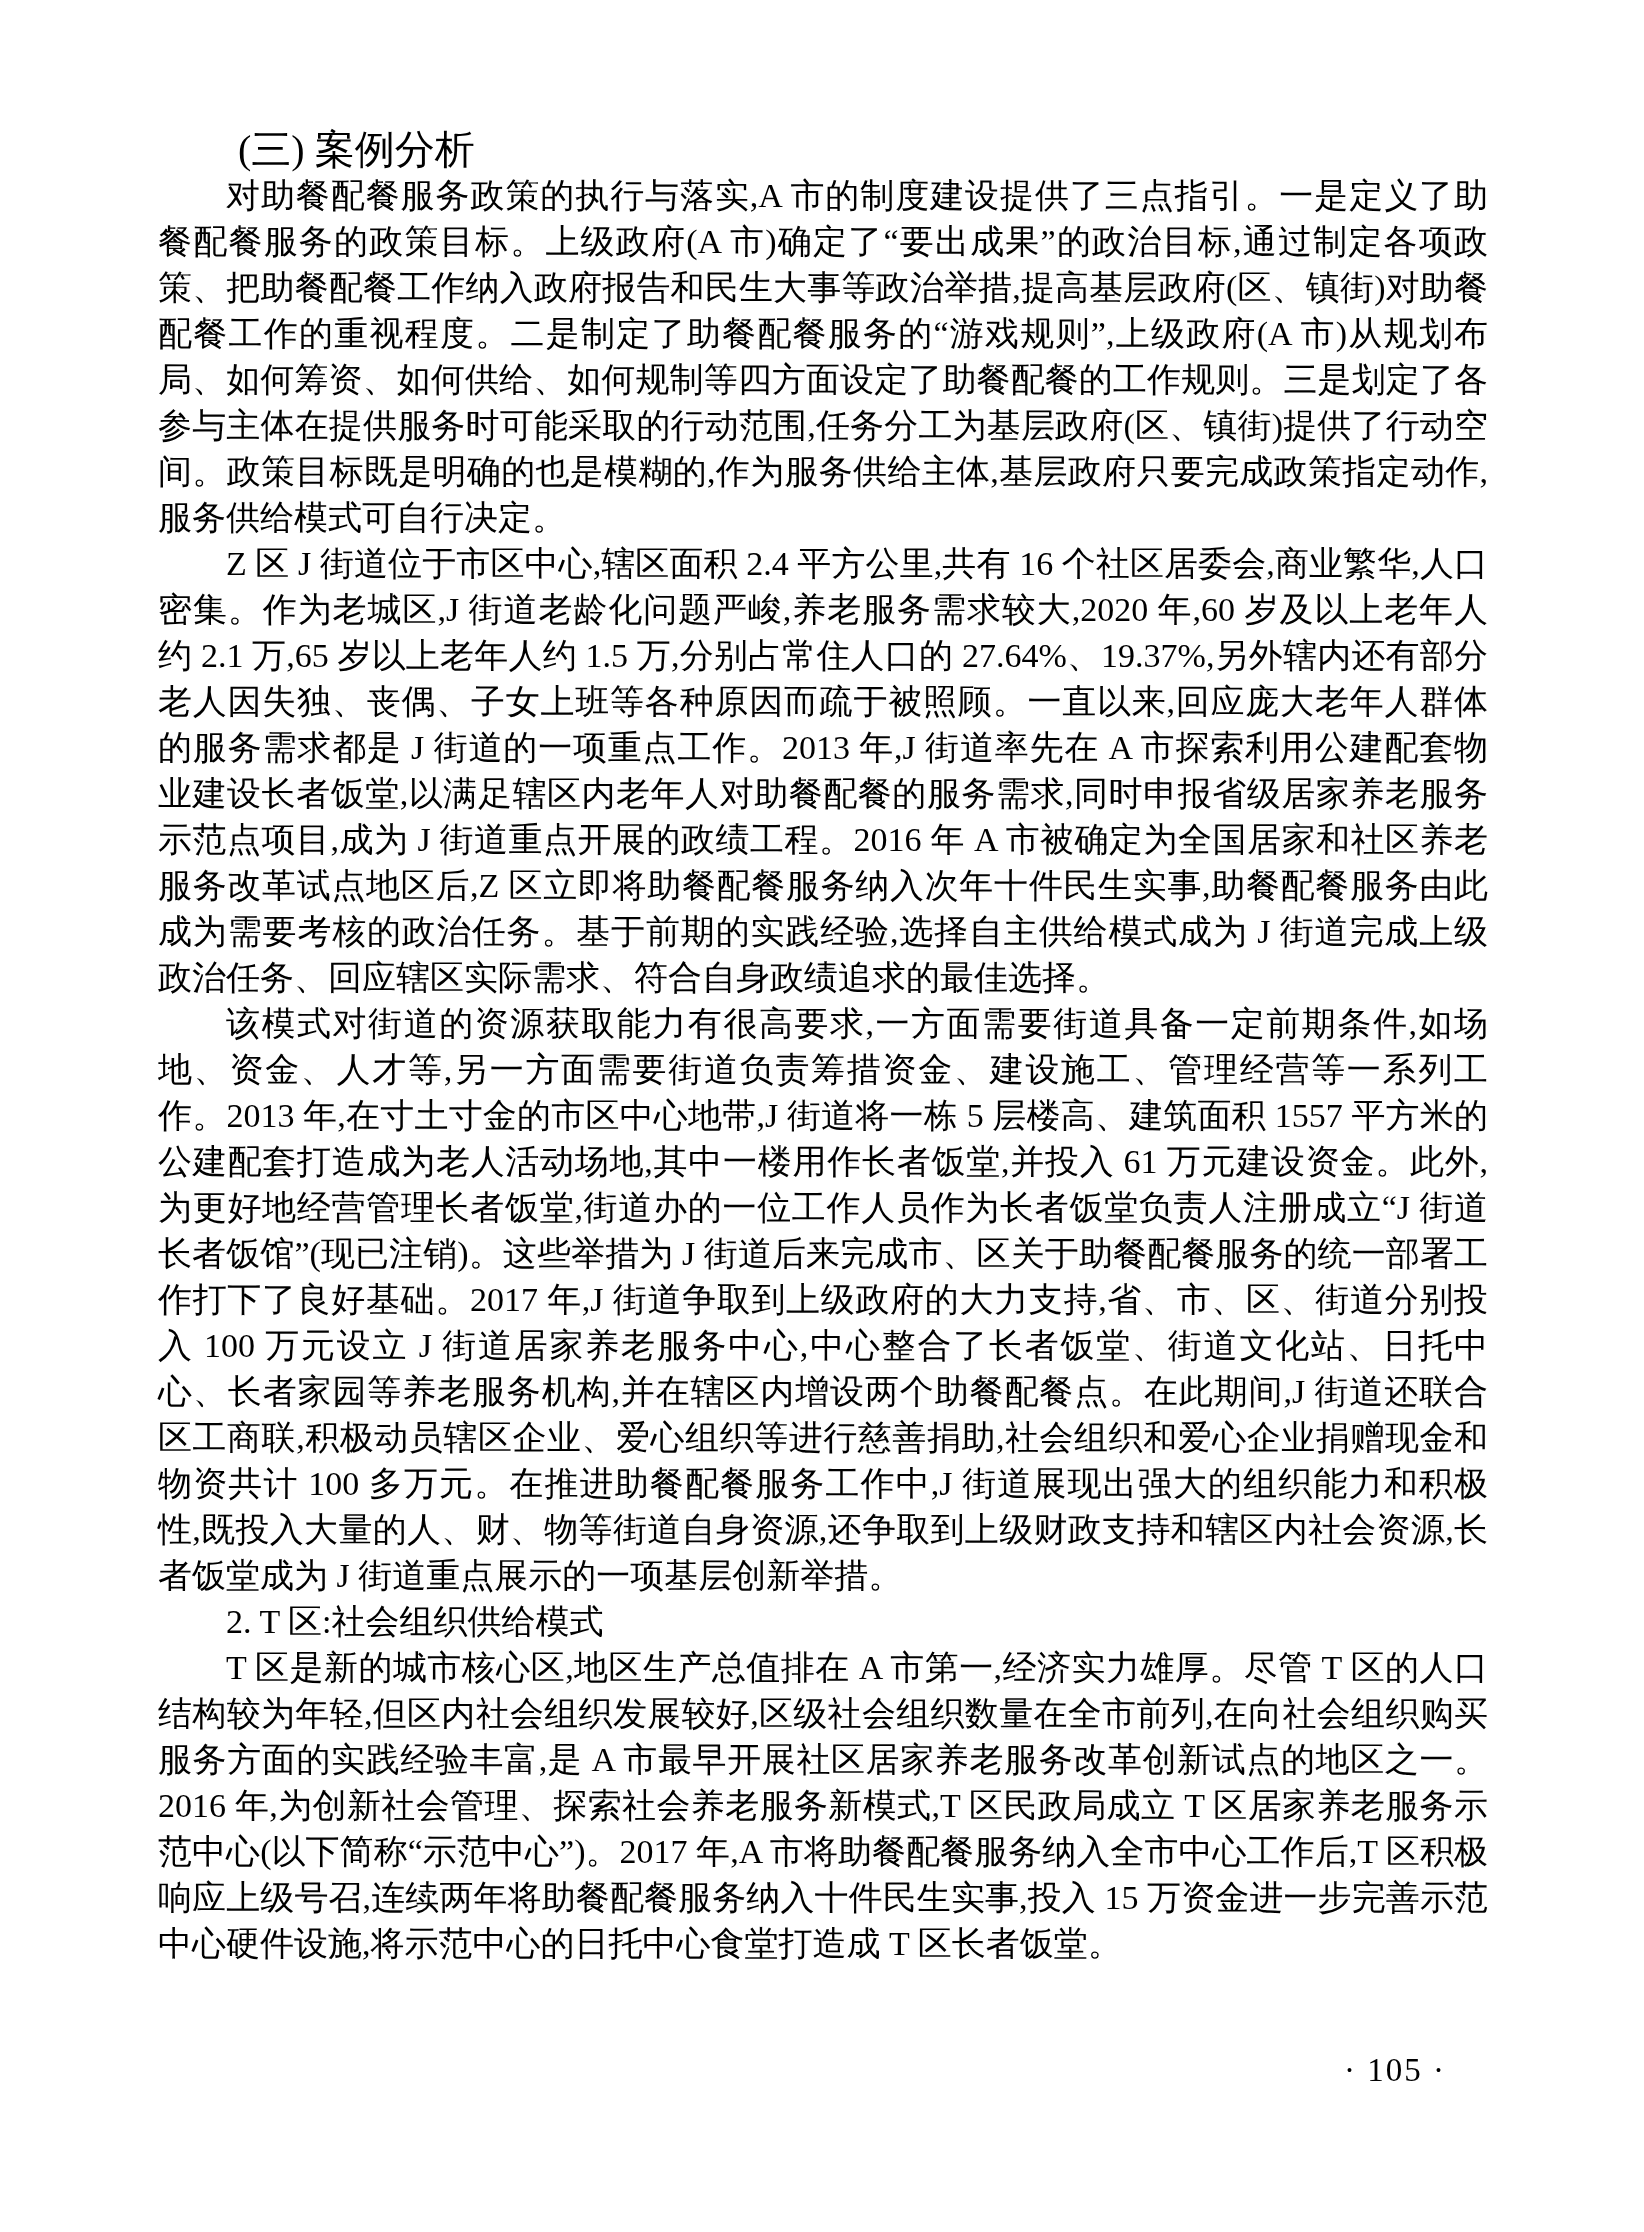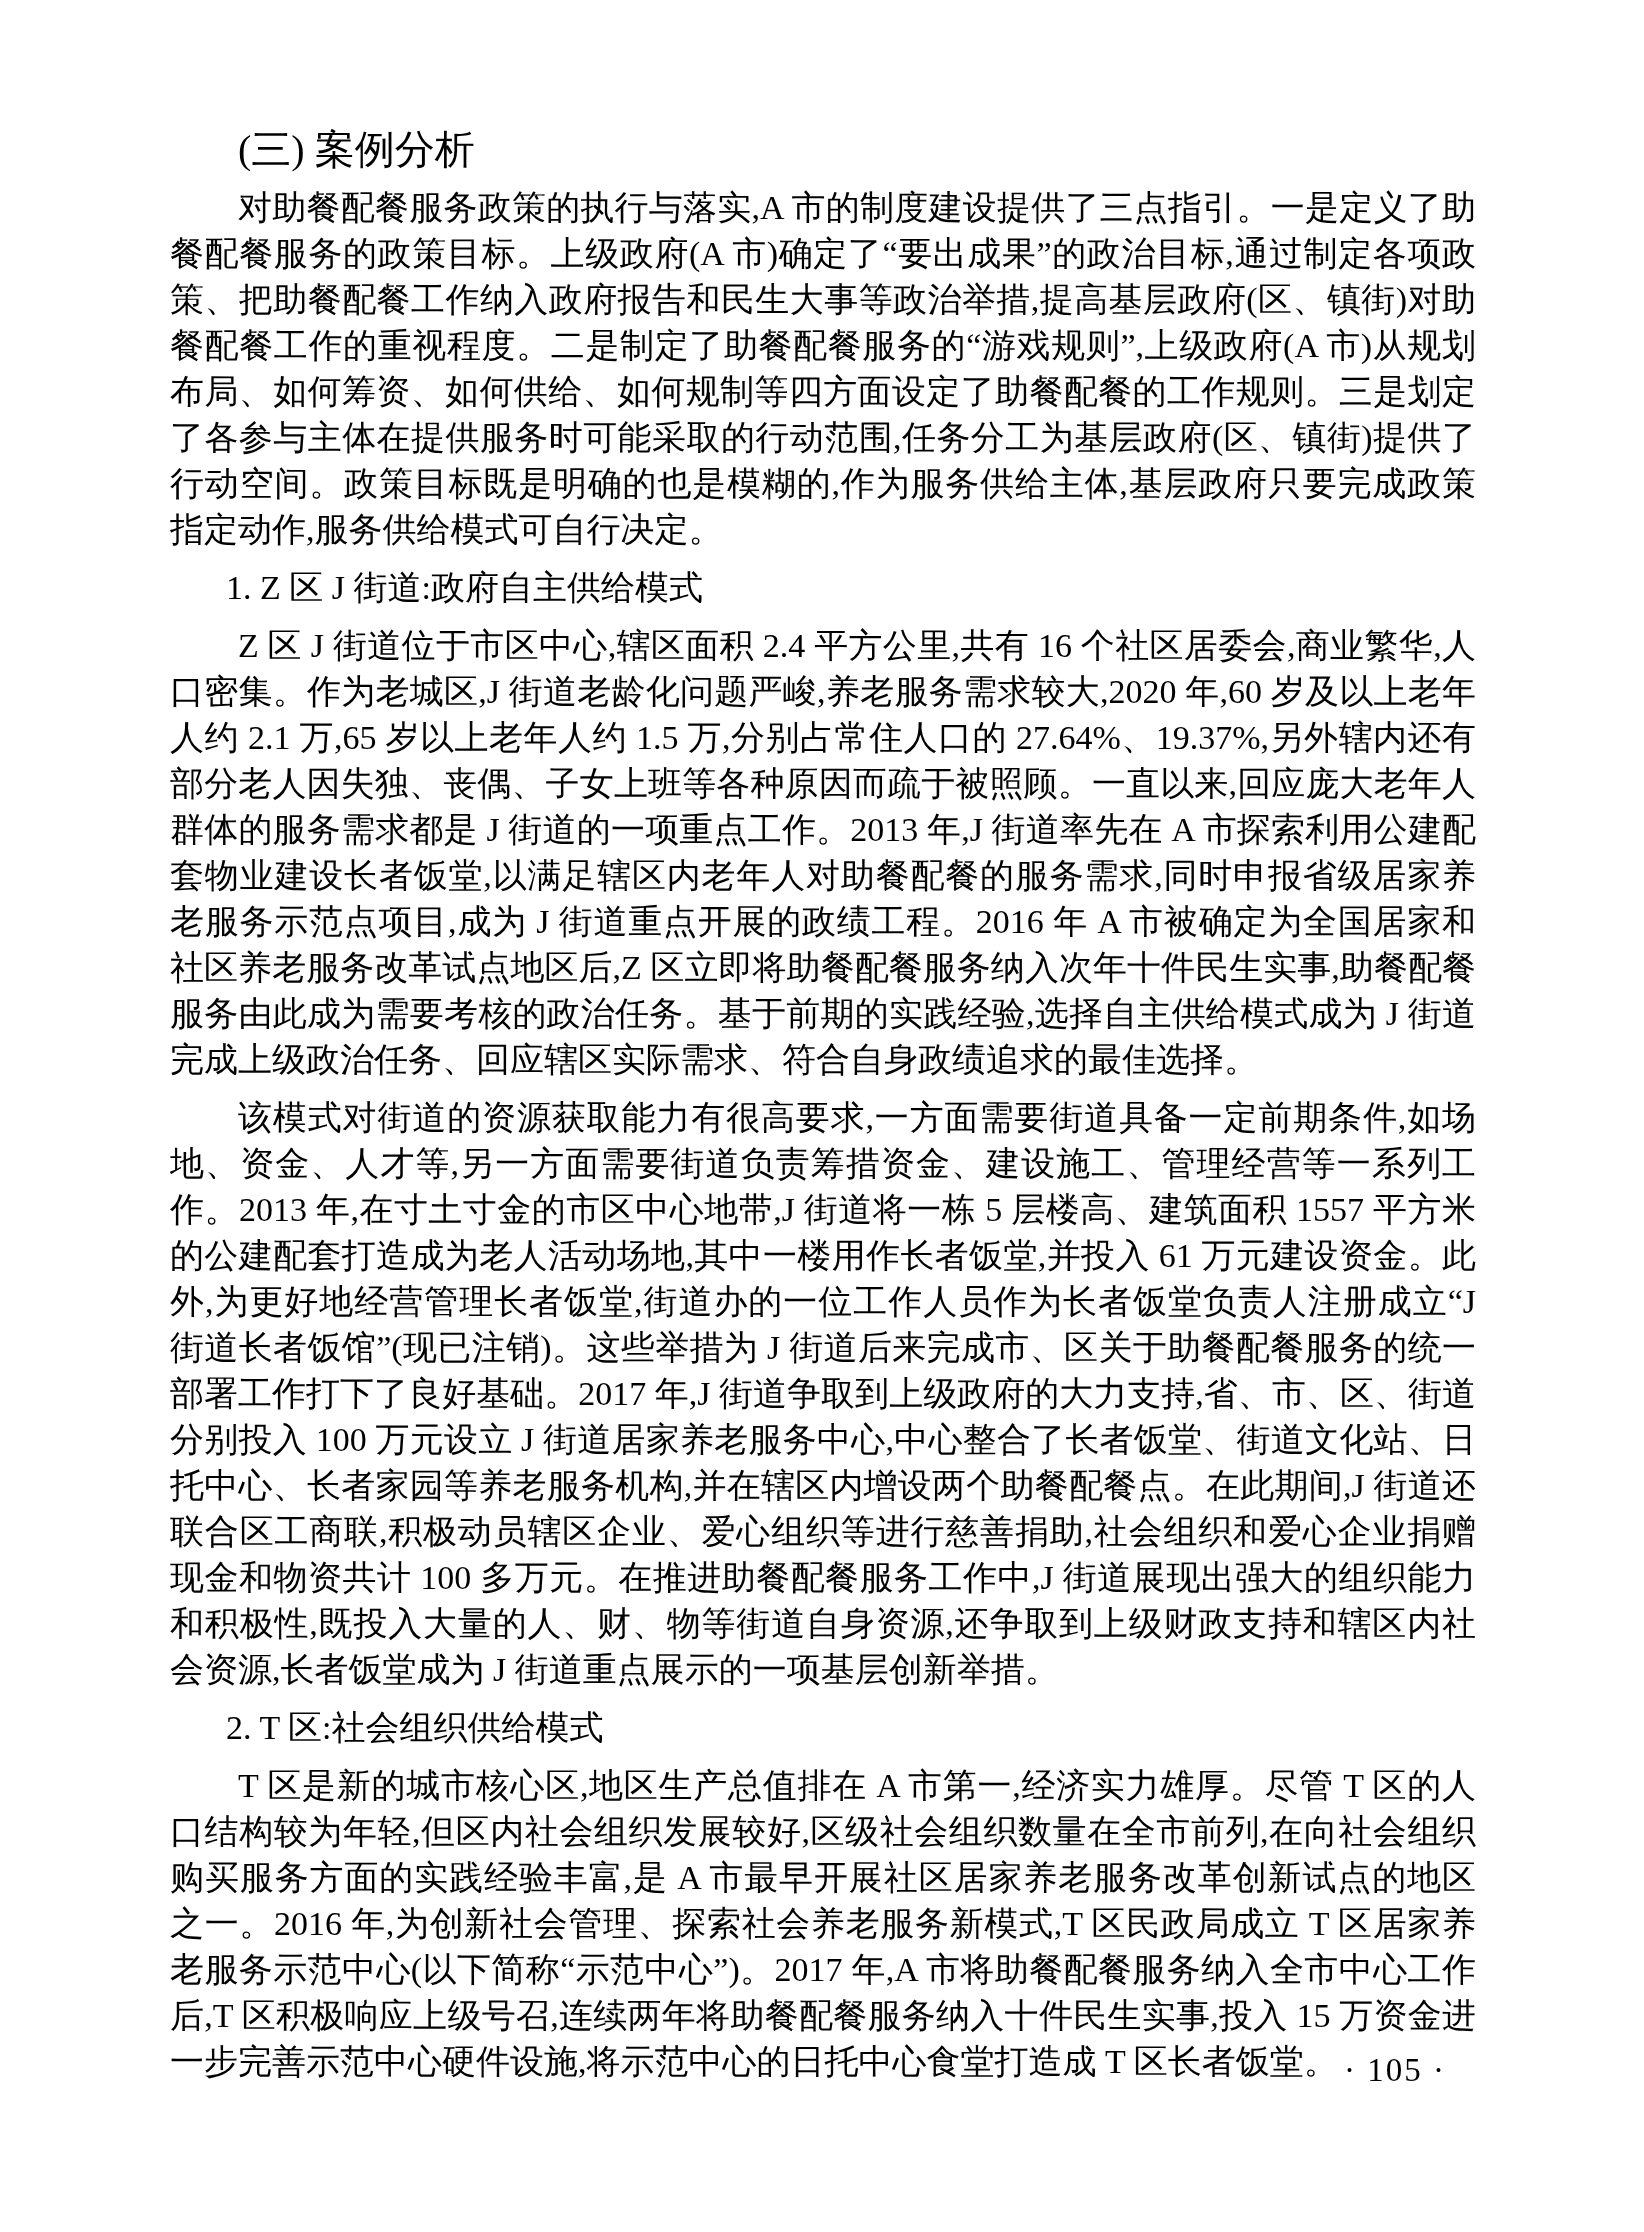--- a/index.html
+++ b/index.html
@@ -40,21 +40,21 @@
   }
   .sub-heading {
     margin: 0;
     padding: 0;
     font-size: 34px;
     font-weight: normal;
     text-indent: 2em;
     text-align: left;
   }
   .para {
-    margin: 12px;
+    margin: 0;
     padding: 0;
     text-indent: 2em;
   }
   .page-number {
     position: absolute;
     top: 2052px;
     right: 199px;
     font-size: 33px;
     letter-spacing: 2px;
     text-align: right;
@@ -64,21 +64,20 @@
 <body>
 
 <div class="page">
 
   <div class="content">
 
     <h3 class="section-heading">(三) 案例分析</h3>
 
     <p class="para">对助餐配餐服务政策的执行与落实,A 市的制度建设提供了三点指引。一是定义了助餐配餐服务的政策目标。上级政府(A 市)确定了“要出成果”的政治目标,通过制定各项政策、把助餐配餐工作纳入政府报告和民生大事等政治举措,提高基层政府(区、镇街)对助餐配餐工作的重视程度。二是制定了助餐配餐服务的“游戏规则”,上级政府(A 市)从规划布局、如何筹资、如何供给、如何规制等四方面设定了助餐配餐的工作规则。三是划定了各参与主体在提供服务时可能采取的行动范围,任务分工为基层政府(区、镇街)提供了行动空间。政策目标既是明确的也是模糊的,作为服务供给主体,基层政府只要完成政策指定动作,服务供给模式可自行决定。</p>
 
-    <h4 class="sub-heading">1. Z 区 J 街道:政府自主供给模式</h4>
 
     <p class="para">Z 区 J 街道位于市区中心,辖区面积 2.4 平方公里,共有 16 个社区居委会,商业繁华,人口密集。作为老城区,J 街道老龄化问题严峻,养老服务需求较大,2020 年,60 岁及以上老年人约 2.1 万,65 岁以上老年人约 1.5 万,分别占常住人口的 27.64%、19.37%,另外辖内还有部分老人因失独、丧偶、子女上班等各种原因而疏于被照顾。一直以来,回应庞大老年人群体的服务需求都是 J 街道的一项重点工作。2013 年,J 街道率先在 A 市探索利用公建配套物业建设长者饭堂,以满足辖区内老年人对助餐配餐的服务需求,同时申报省级居家养老服务示范点项目,成为 J 街道重点开展的政绩工程。2016 年 A 市被确定为全国居家和社区养老服务改革试点地区后,Z 区立即将助餐配餐服务纳入次年十件民生实事,助餐配餐服务由此成为需要考核的政治任务。基于前期的实践经验,选择自主供给模式成为 J 街道完成上级政治任务、回应辖区实际需求、符合自身政绩追求的最佳选择。</p>
 
     <p class="para">该模式对街道的资源获取能力有很高要求,一方面需要街道具备一定前期条件,如场地、资金、人才等,另一方面需要街道负责筹措资金、建设施工、管理经营等一系列工作。2013 年,在寸土寸金的市区中心地带,J 街道将一栋 5 层楼高、建筑面积 1557 平方米的公建配套打造成为老人活动场地,其中一楼用作长者饭堂,并投入 61 万元建设资金。此外,为更好地经营管理长者饭堂,街道办的一位工作人员作为长者饭堂负责人注册成立“J 街道长者饭馆”(现已注销)。这些举措为 J 街道后来完成市、区关于助餐配餐服务的统一部署工作打下了良好基础。2017 年,J 街道争取到上级政府的大力支持,省、市、区、街道分别投入 100 万元设立 J 街道居家养老服务中心,中心整合了长者饭堂、街道文化站、日托中心、长者家园等养老服务机构,并在辖区内增设两个助餐配餐点。在此期间,J 街道还联合区工商联,积极动员辖区企业、爱心组织等进行慈善捐助,社会组织和爱心企业捐赠现金和物资共计 100 多万元。在推进助餐配餐服务工作中,J 街道展现出强大的组织能力和积极性,既投入大量的人、财、物等街道自身资源,还争取到上级财政支持和辖区内社会资源,长者饭堂成为 J 街道重点展示的一项基层创新举措。</p>
 
     <h4 class="sub-heading">2. T 区:社会组织供给模式</h4>
 
     <p class="para">T 区是新的城市核心区,地区生产总值排在 A 市第一,经济实力雄厚。尽管 T 区的人口结构较为年轻,但区内社会组织发展较好,区级社会组织数量在全市前列,在向社会组织购买服务方面的实践经验丰富,是 A 市最早开展社区居家养老服务改革创新试点的地区之一。2016 年,为创新社会管理、探索社会养老服务新模式,T 区民政局成立 T 区居家养老服务示范中心(以下简称“示范中心”)。2017 年,A 市将助餐配餐服务纳入全市中心工作后,T 区积极响应上级号召,连续两年将助餐配餐服务纳入十件民生实事,投入 15 万资金进一步完善示范中心硬件设施,将示范中心的日托中心食堂打造成 T 区长者饭堂。</p>
 
   </div>

